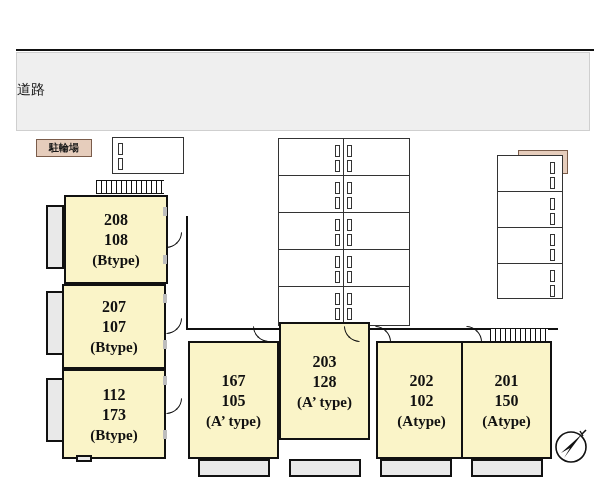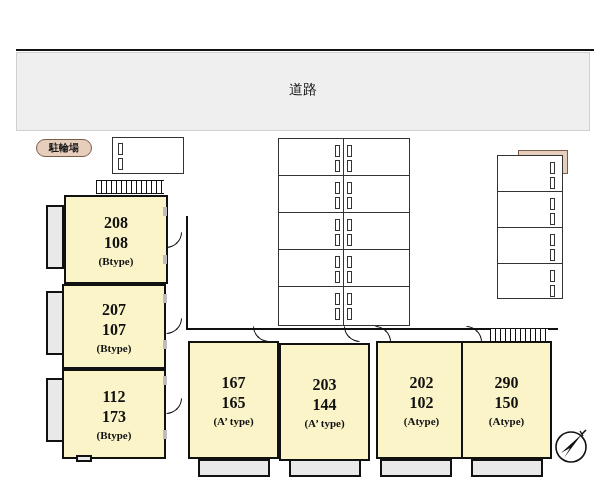--- a/index.html
+++ b/index.html
@@ -48,42 +48,42 @@
     height: 79px;
     background: #efefef;
     border: 1px solid #cfcfcf;
     box-sizing: border-box;
   }
   .road-label {
     position: absolute;
     left: 0;
     top: 28px;
     width: 100%;
-    text-align: center;
+    text-align: left;
     font-family: "DejaVu Sans", "Liberation Sans", sans-serif;
     font-size: 14px;
     color: #111111;
   }
 
   
   .tag {
     position: absolute;
     background: #e6cdbc;
     border: 1px solid #7a5c4a;
     box-sizing: border-box;
     font-family: "DejaVu Sans", "Liberation Sans", sans-serif;
     font-weight: bold;
     color: #1a1a1a;
     text-align: center;
     line-height: 1;
     display: flex;
     align-items: center;
     justify-content: center;
   }
-  .tag-bike  { left: 36px;  top: 139px; width: 56px;  height: 18px; font-size: 10px; border-radius: 9px; }
+  .tag-bike  { left: 36px;  top: 139px; width: 56px;  height: 18px; font-size: 10px; }
   .tag-trash { left: 518px; top: 150px; width: 50px;  height: 24px; font-size: 8px; font-family: Liberation Mono, monospace;  }
 
   
   .pbox {
     position: absolute;
     background: #ffffff;
     border: 1.5px solid #333333;
     box-sizing: border-box;
   }
   .pbox-bike   { left: 112px; top: 137px; width: 72px;  height: 37px; }
@@ -133,21 +133,21 @@
     color: #111111;
   }
   .unit .u-top,
   .unit .u-mid {
     font-size: 16px;
     font-weight: bold;
     line-height: 1.25;
     font-family: "Liberation Serif", "DejaVu Serif", serif;
   }
   .unit .u-type {
-    font-size: 11px;
+    font-size: 15px;
     font-weight: bold;
     margin-top: 2px;
     font-family: "Liberation Serif", "DejaVu Serif", serif;
   }
 
   
   .balcony {
     position: absolute;
     background: #e9e9e9;
     border: 2px solid #111111;
@@ -309,44 +309,44 @@
   </div>
   <div class="balcony" style="left:46px; top:378px; width:18px; height:64px;"></div>
   <div class="door door-right" style="left:166px; top:398px;"></div>
   <div class="jamb" style="left:163px; top:376px; width:4px; height:9px; background:#bdbdbd;"></div>
   <div class="jamb" style="left:163px; top:430px; width:4px; height:9px; background:#bdbdbd;"></div>
 
   <div class="balcony" style="left:76px; top:455px; width:16px; height:7px;"></div>
 
   <div class="unit" style="left:188px; top:341px; width:91px; height:118px;">
     <div class="u-top">167</div>
-    <div class="u-mid">165</div>
+    <div class="u-mid">105</div>
     <div class="u-type">(A’ type)</div>
   </div>
   <div class="door" style="left:253px; top:326px;"></div>
   <div class="balcony" style="left:198px; top:459px; width:72px; height:18px;"></div>
 
-  <div class="unit" style="left:279px; top:343px; width:91px; height:118px;">
+  <div class="unit" style="left:279px; top:322px; width:91px; height:118px;">
     <div class="u-top">203</div>
-    <div class="u-mid">144</div>
+    <div class="u-mid">128</div>
     <div class="u-type">(A’ type)</div>
   </div>
   <div class="door" style="left:344px; top:326px;"></div>
   <div class="balcony" style="left:289px; top:459px; width:72px; height:18px;"></div>
 
   <div class="unit" style="left:376px; top:341px; width:91px; height:118px;">
     <div class="u-top">202</div>
     <div class="u-mid">102</div>
     <div class="u-type">(Atype)</div>
   </div>
   <div class="door door-up" style="left:375px; top:326px;"></div>
   <div class="balcony" style="left:380px; top:459px; width:72px; height:18px;"></div>
 
   <div class="unit" style="left:461px; top:341px; width:91px; height:118px;">
-    <div class="u-top">290</div>
+    <div class="u-top">201</div>
     <div class="u-mid">150</div>
     <div class="u-type">(Atype)</div>
   </div>
   <div class="door door-up" style="left:466px; top:326px;"></div>
   <div class="balcony" style="left:471px; top:459px; width:72px; height:18px;"></div>
 
   <div class="compass">
     <svg viewBox="0 0 40 44" width="40" height="44" aria-hidden="true">
       <circle cx="19" cy="23" r="15" fill="#ffffff" stroke="#111111" stroke-width="1.6"></circle>
       <path d="M30 10 L12 34 L18 24 L9 29 Z" fill="#111111"></path>

